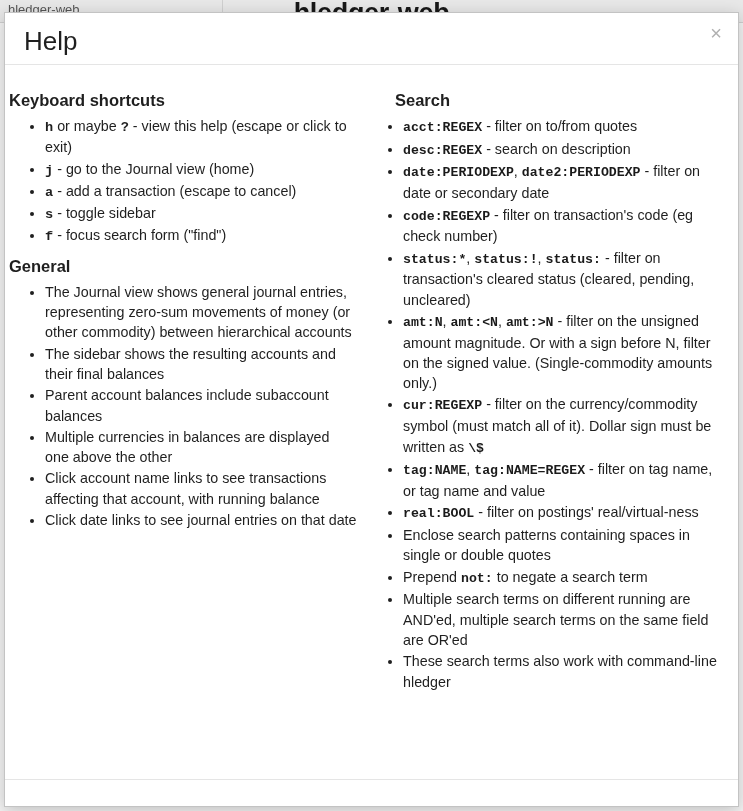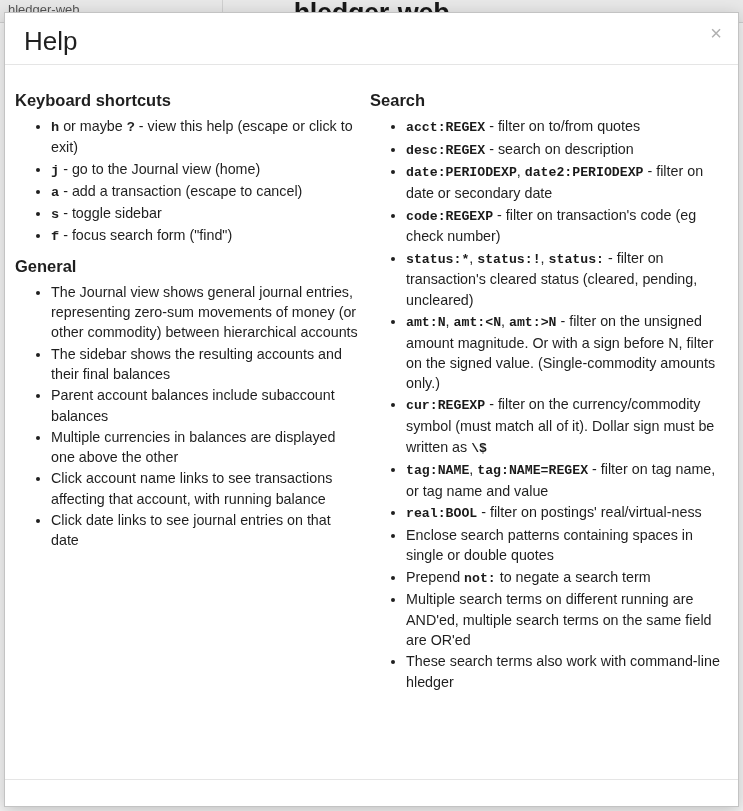--- a/index.html
+++ b/index.html
@@ -90,37 +90,37 @@
     line-height: 20px;
     color: #b0b0b0;
     cursor: pointer;
     background: none;
     border: none;
     padding: 0;
     font-family: "Liberation Sans", sans-serif;
   }
   #modal-body {
     position: relative;
-    padding: 16px 18px 0 10px;
+    padding: 16px 18px 0 4px;
     display: flex;
     gap: 0;
   }
   .col {
     box-sizing: border-box;
   }
   .col-left { width: 360px; padding-right: 10px; }
   .col-right { width: 355px; }
 
   h4.section-heading {
     margin: 10px 0 6px 0;
     font-size: 16.5px;
     font-weight: bold;
     color: #1f1f1f;
   }
-  .col-right h4.section-heading { margin-top: 10px; }
+  .col-right h4.section-heading { margin-top: 10px; margin-left: 28px; }
 
   ul.help-list {
     margin: 0 0 4px 0;
     padding-left: 36px;
     list-style: disc;
   }
   ul.help-list li {
     font-size: 14.3px;
     line-height: 1.42;
     color: #1f1f1f;

